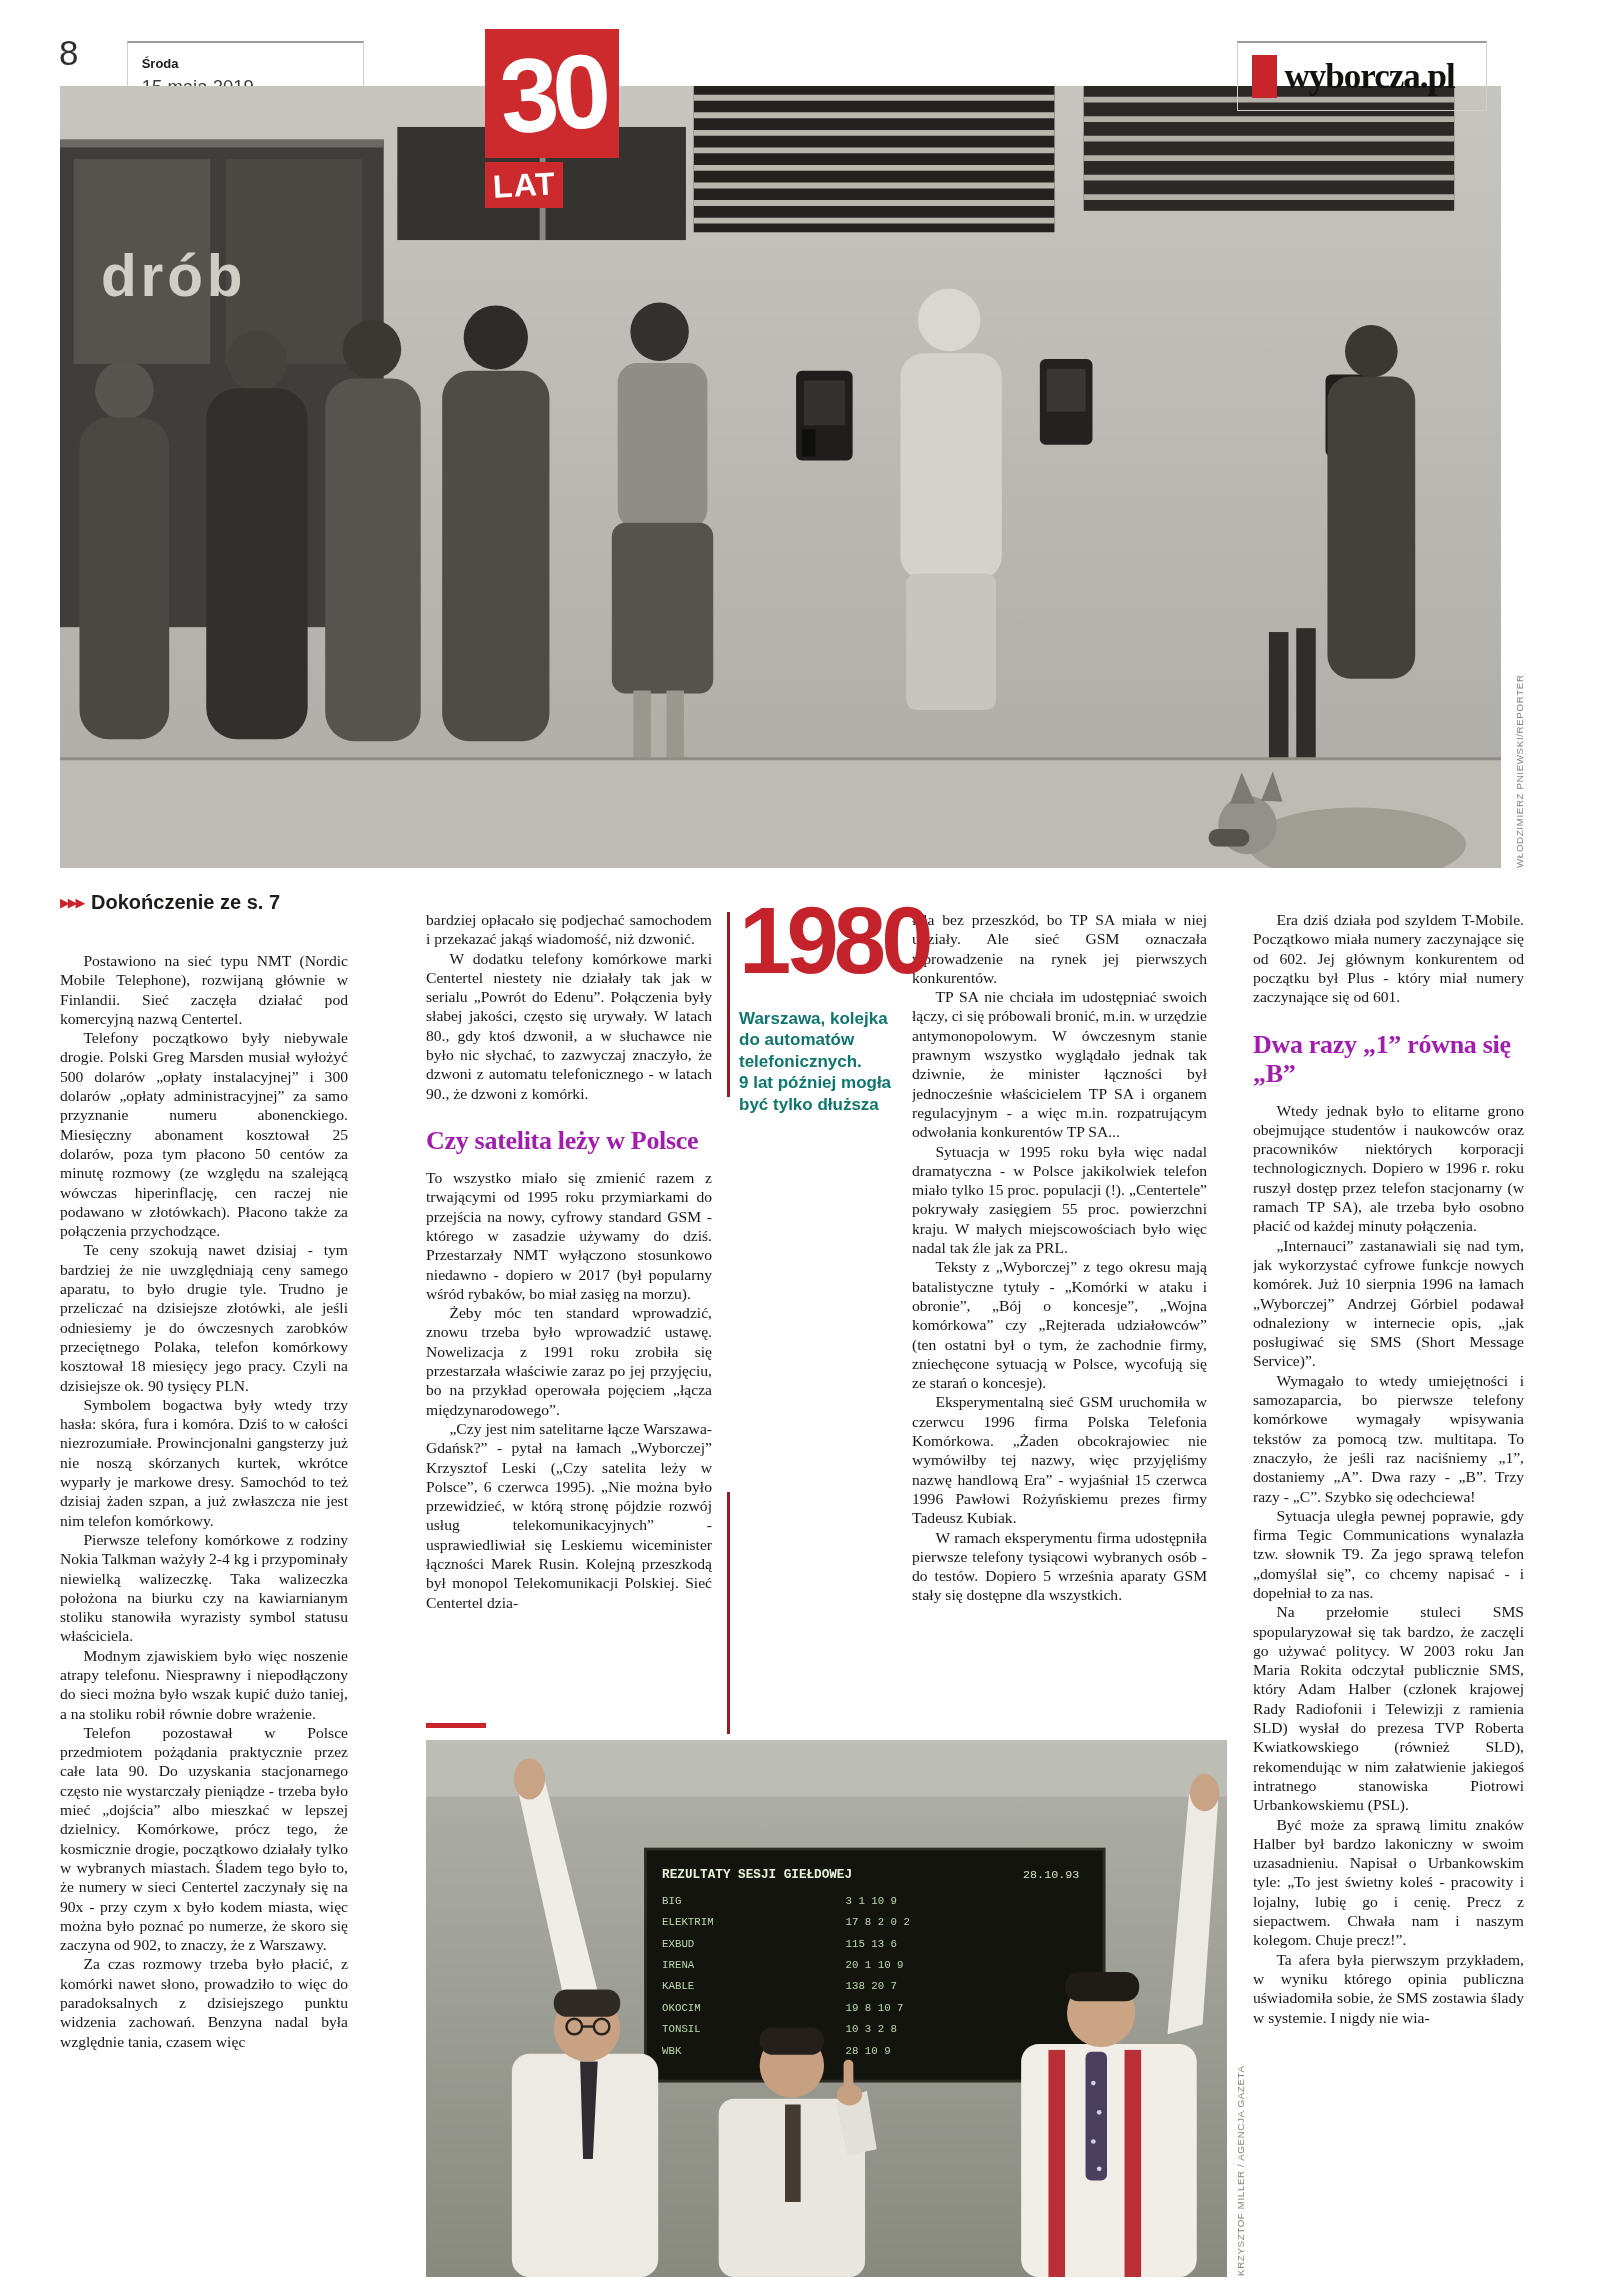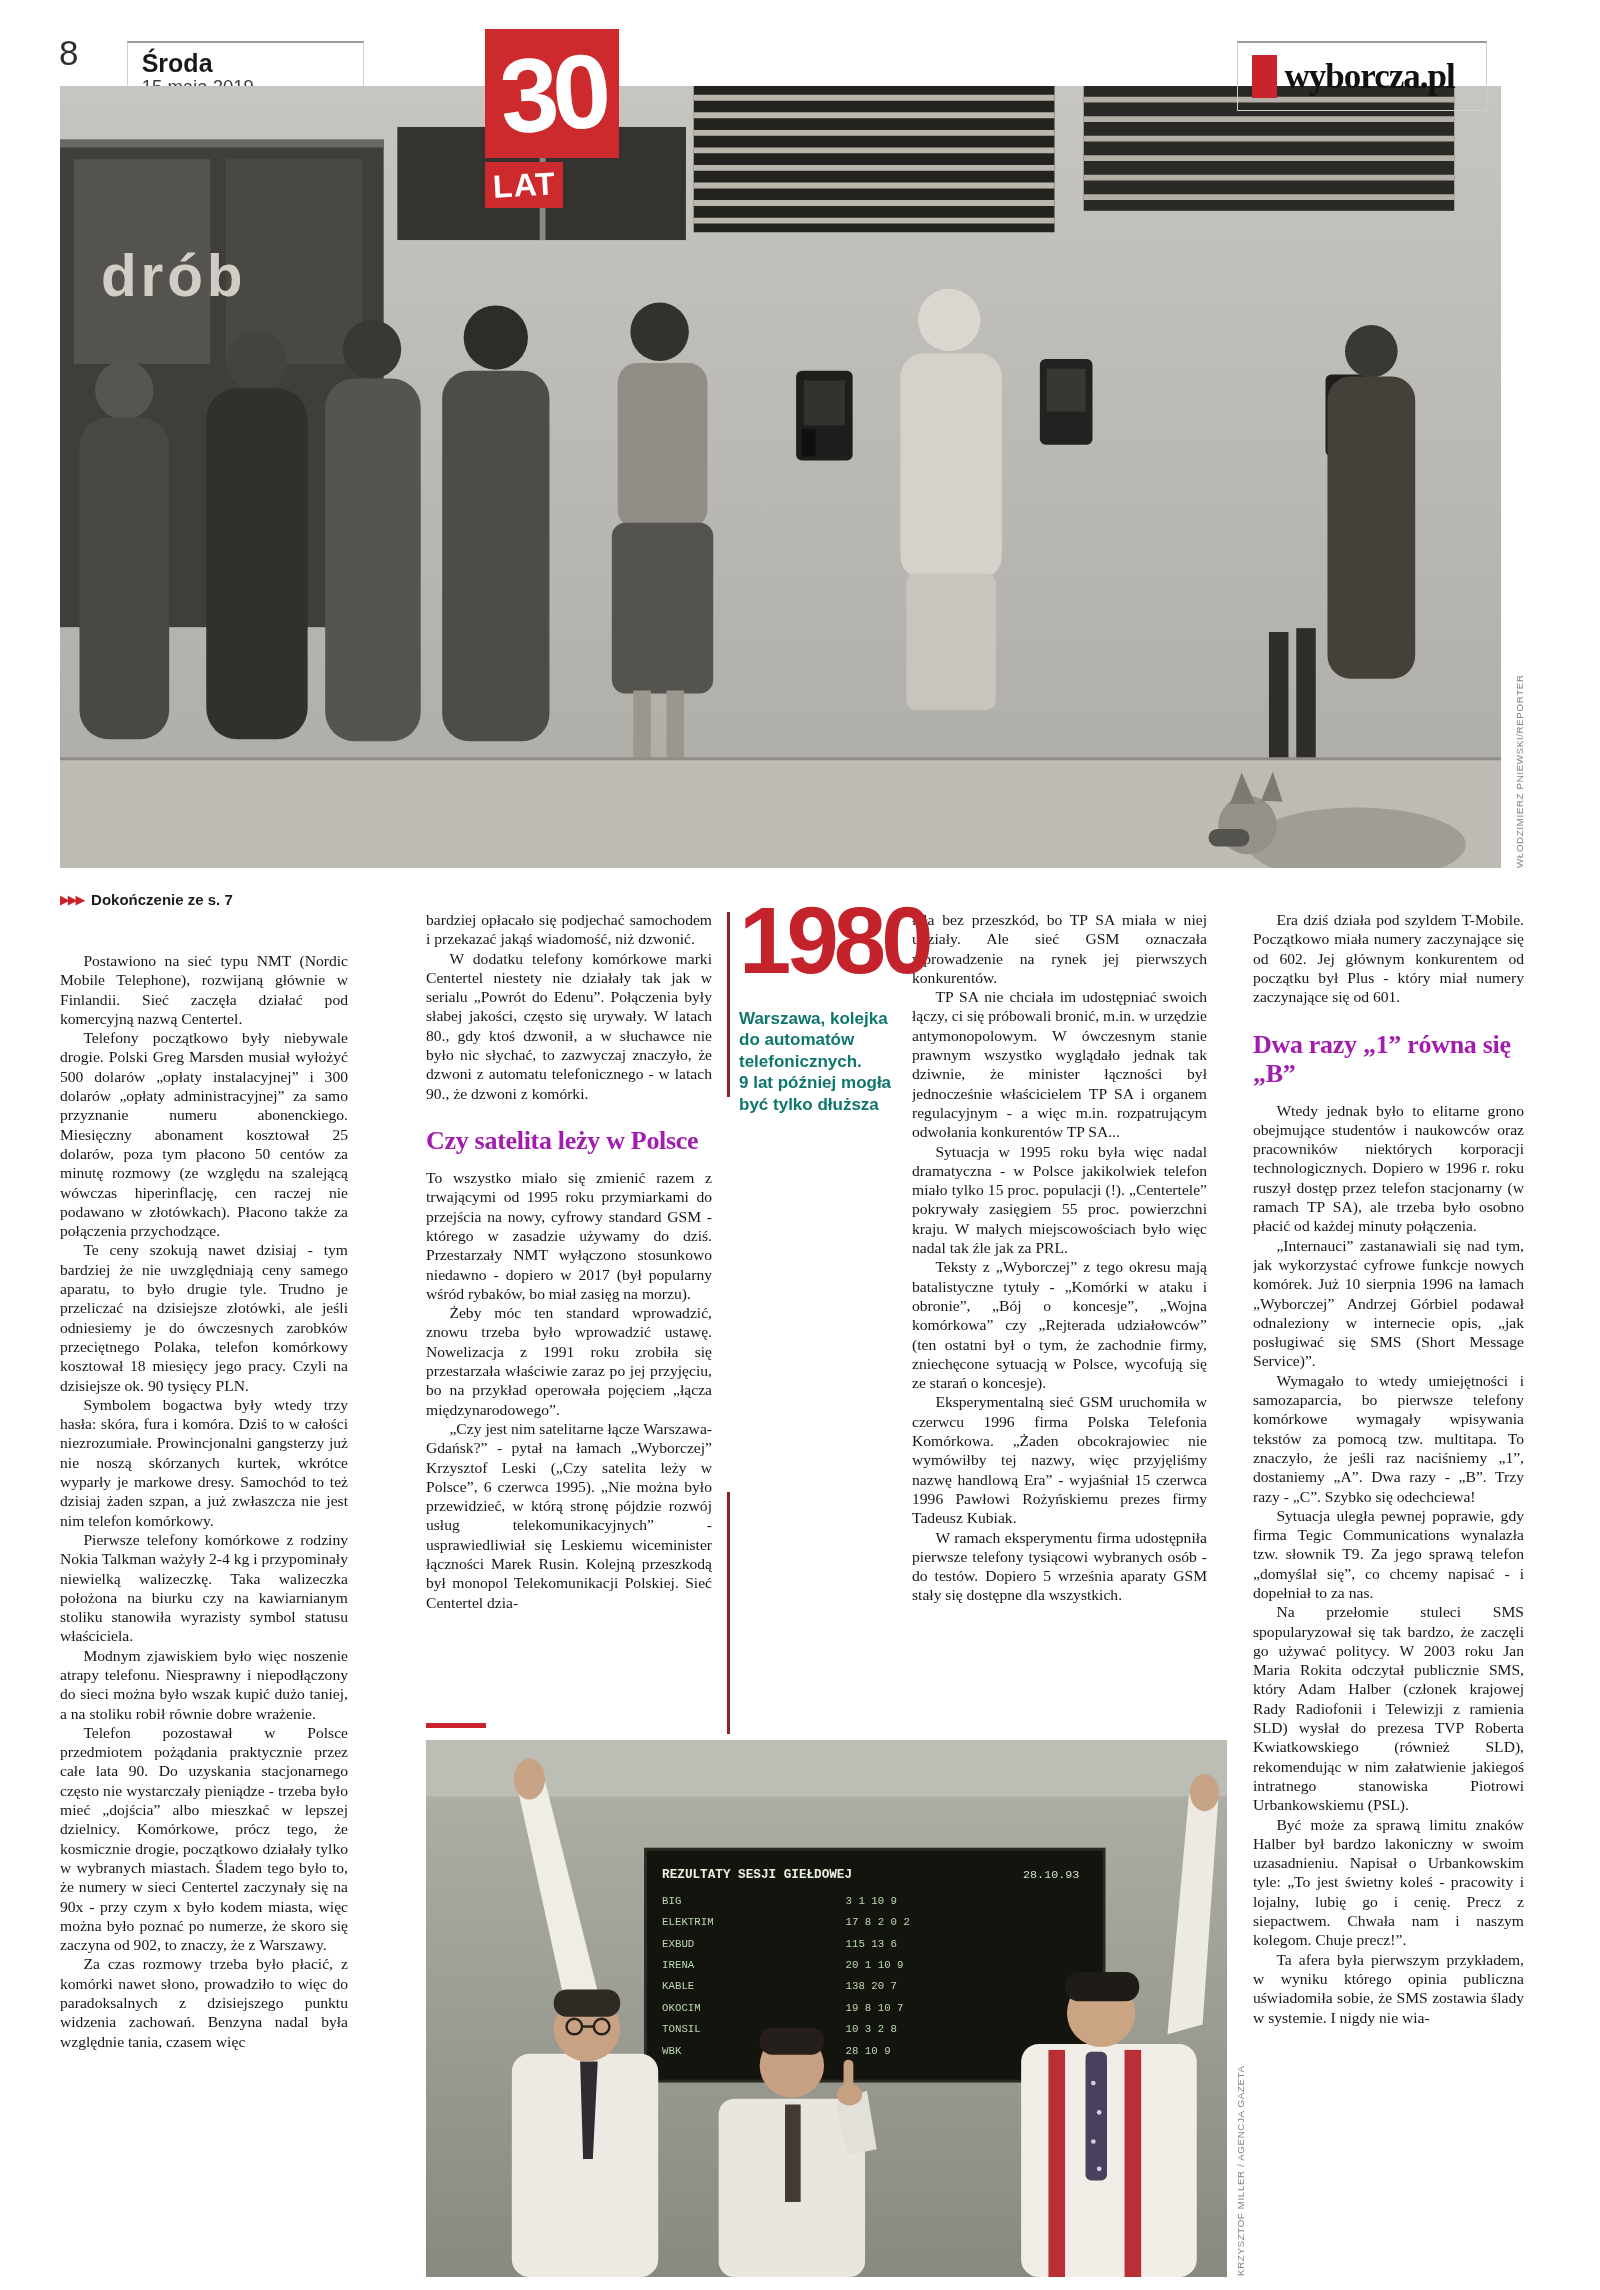--- a/index.html
+++ b/index.html
@@ -4,21 +4,21 @@
 <style>
   html,body{margin:0;padding:0;background:#e8e8e6;}
   .page{position:relative;width:1600px;height:2291px;background:#ffffff;overflow:hidden;
         font-family:"Liberation Serif","DejaVu Serif",serif;color:#161614;}
   .abs{position:absolute;}
 
   
   .pagenum{left:59px;top:35px;font:400 35px/1 "Liberation Sans",sans-serif;color:#2e2e2c;}
   .daybox{left:127px;top:41px;width:237px;height:70px;border:1px solid #cfcfcd;border-top:2px solid #9a9a98;
           padding:8.8px 13.7px;box-sizing:border-box;font-family:"Liberation Sans",sans-serif;}
-  .dayname{font-weight:700;font-size:25px;line-height:23.4px;color:#191917;}
+  .dayname{font-weight:700;font-size:13px;line-height:23.4px;color:#191917;}
   .daydate{font-size:18.5px;line-height:23.4px;color:#3d3d3b;}
   .brandbox{left:1237px;top:41px;width:250px;height:70px;border:1px solid #cfcfcd;border-top:2px solid #9a9a98;
             box-sizing:border-box;display:flex;align-items:center;padding:0 13.7px;gap:7.8px;}
   .brandsq{width:25px;height:43px;background:#c9232b;flex:0 0 auto;}
   .brandname{font:700 35px/1 "Liberation Serif","DejaVu Serif",serif;color:#121210;letter-spacing:-1px;}
 
   
   .logo30{left:485px;top:29px;width:134px;height:129px;background:#cd2a2e;z-index:6;
           display:flex;align-items:center;justify-content:center;}
   .logo30 span{font:900 105px/1 "Liberation Sans",sans-serif;color:#fff;letter-spacing:-5.9px;transform:rotate(-4deg);}
@@ -29,21 +29,21 @@
   
   .photo1{left:60px;top:86px;width:1441px;height:782px;overflow:hidden;}
   .photo2{left:426px;top:1740px;width:801px;height:537px;overflow:hidden;}
   .redtick{left:426px;top:1723px;width:60px;height:4.9px;background:#c9232b;}
   .credit{position:absolute;font:9.8px "Liberation Sans",sans-serif;color:#87857f;letter-spacing:0.6px;
           transform:rotate(-90deg);transform-origin:0 0;white-space:nowrap;}
 
   
   .cont{left:60px;top:891px;font-family:"Liberation Sans",sans-serif;display:flex;align-items:center;gap:7.8px;}
   .cont .tri{color:#c9232b;font-size:12.7px;letter-spacing:-2px;}
-  .cont .ct{font-weight:700;font-size:15px;color:#1c1c1a;}
+  .cont .ct{font-weight:700;font-size:20px;color:#1c1c1a;}
 
   
   .col{position:absolute;font-size:15.6px;line-height:19.3px;text-align:justify;overflow:hidden;
        hyphens:auto;-webkit-hyphens:auto;}
   .col p{margin:0;}
   .col p.ind{text-indent:23.4px;}
   h2.head{font:700 26px/29px "Liberation Serif","DejaVu Serif",serif;margin:23.4px 0 12.7px;text-align:left;
           letter-spacing:-0.3px;color:#a21caf;}
   .c1{left:60px;top:951px;width:288px;height:1319px;}
   .c2{left:426px;top:910px;width:286px;height:821px;}

